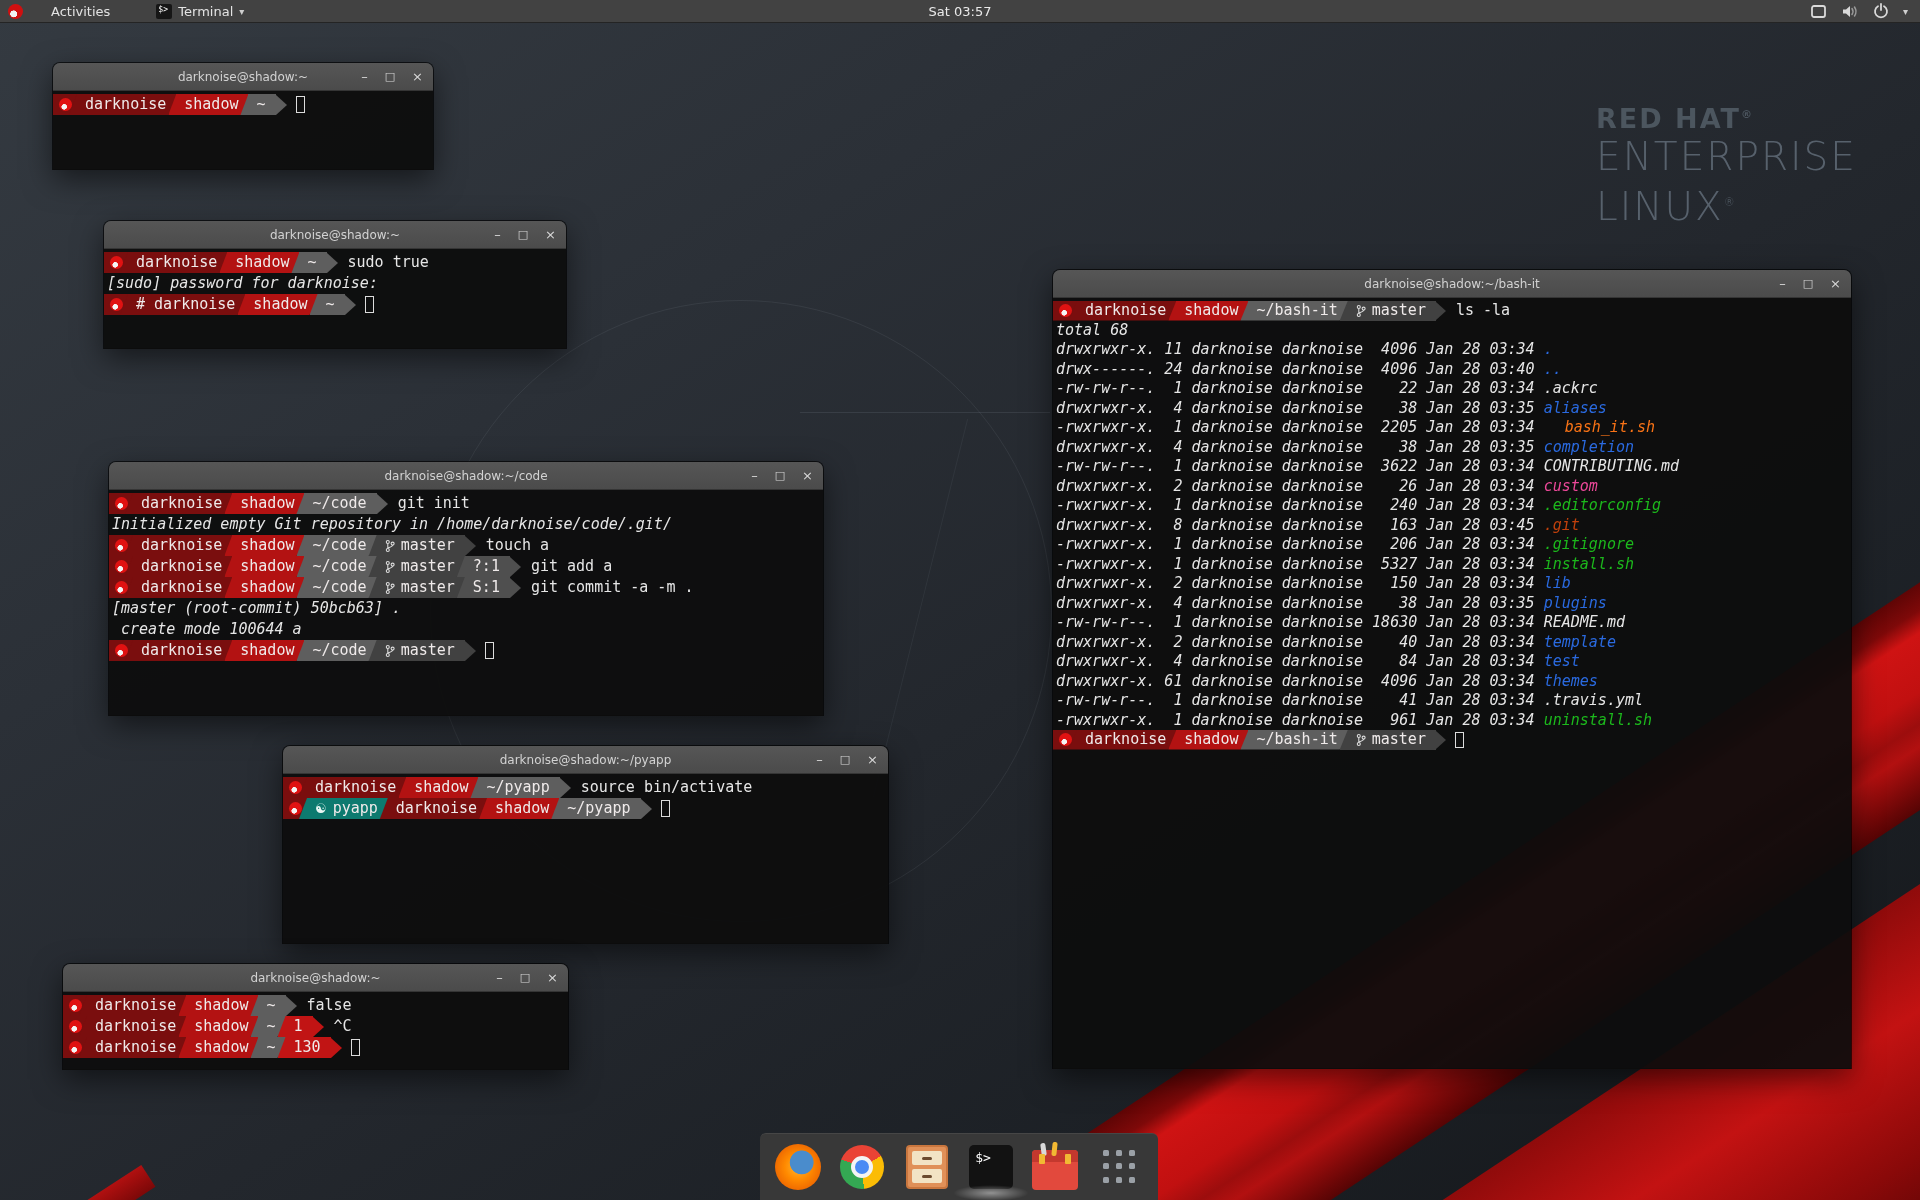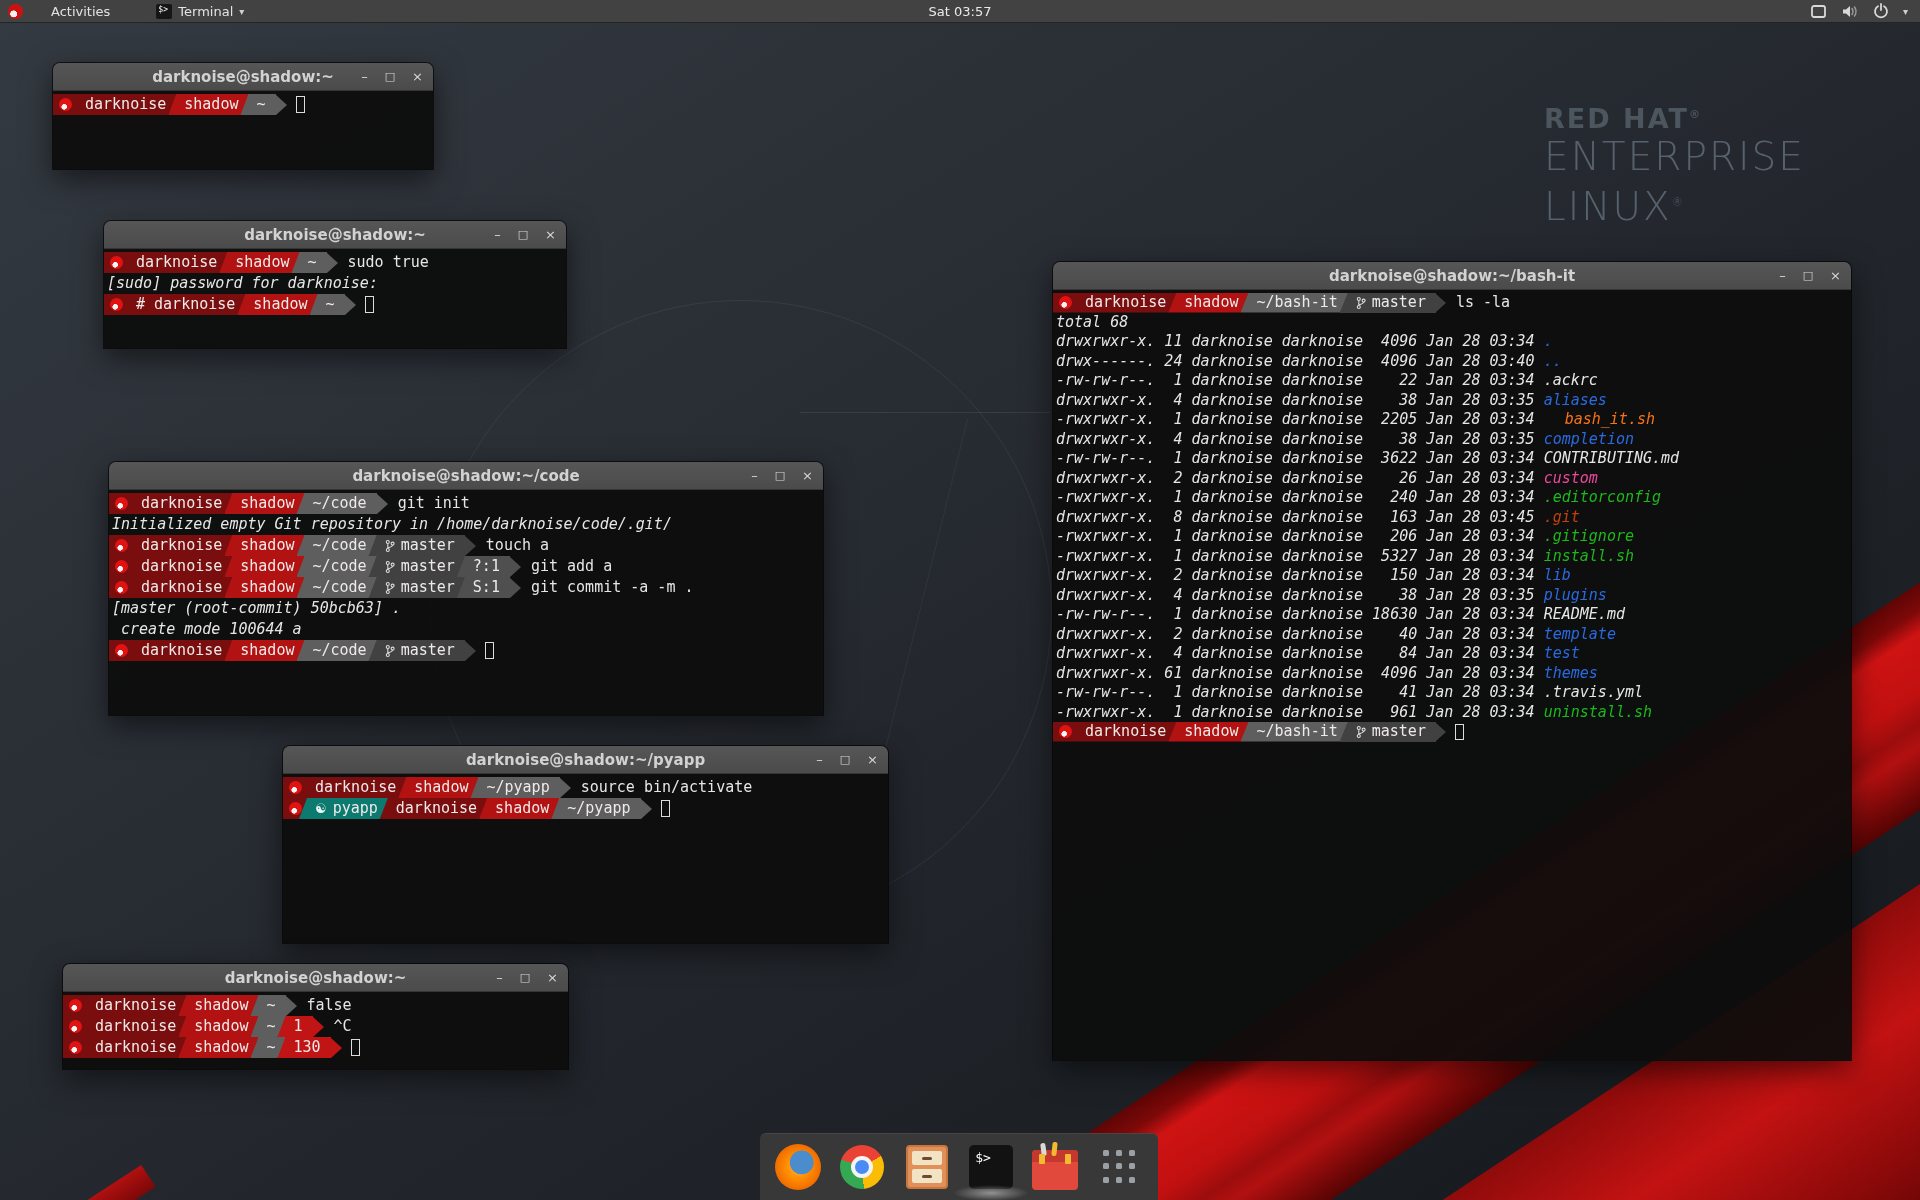--- a/index.html
+++ b/index.html
@@ -14,21 +14,21 @@
         border:1px solid rgba(170,180,190,0.10);}
   .hline{position:absolute;left:800px;top:412px;width:250px;height:1px;background:rgba(170,180,190,0.13);}
   .vline{position:absolute;left:920px;top:413px;width:1px;height:390px;background:rgba(170,180,190,0.08);transform:rotate(14deg);}
   .ribbon1{position:absolute;left:880px;top:760px;width:1600px;height:190px;transform:rotate(-33.5deg);
     background:linear-gradient(to bottom,#5f0505 0%,#7e0909 12%,#cf1313 22%,#c11010 48%,#9c0d0d 62%,#b21010 72%,#700707 92%,#560404 100%);}
   .ribbon2{position:absolute;left:1040px;top:1000px;width:1500px;height:300px;transform:rotate(-33.5deg);
     background:linear-gradient(to bottom,#8f0b0b 0%,#c31212 35%,#8a0909 75%,#5e0505 100%);}
   .sliver{position:absolute;left:84px;top:1182px;width:70px;height:26px;transform:rotate(-33deg);
     background:linear-gradient(to bottom,#b11010,#7c0808);}
   
-  .brand{position:absolute;left:1544px;top:100px;color:#525c66;user-select:none;}
+  .brand{position:absolute;left:1596px;top:100px;color:#525c66;user-select:none;}
   .brand .l1{font-size:27px;font-weight:bold;letter-spacing:2px;color:#4c565f;line-height:30px;}
   .brand .l2,.brand .l3{font-size:39px;font-weight:300;letter-spacing:2px;color:#57616c;line-height:46px;}
   .brand sup{font-size:11px;vertical-align:super;}
   
   .topbar{position:absolute;left:0;top:0;width:1920px;height:22px;background:#424242;
     border-bottom:1px solid #242424;display:flex;align-items:center;color:#e3e3e3;font-size:13px;z-index:60;}
   .tb-left{display:flex;align-items:center;gap:24px;padding-left:8px;}
   .hatlogo{width:15px;height:15px;border-radius:50%;display:inline-block;
     background:radial-gradient(circle at 38% 66%,#f2f2f2 0 24%,#cf1010 27% 100%);}
   .tb-activities{padding:0 4px;}
@@ -37,21 +37,21 @@
     font-family:"DejaVu Sans Mono",monospace;font-size:8px;line-height:9px;padding:1px 0 0 2px;box-sizing:border-box;}
   .tb-caret{font-size:10px;color:#cfcfcf;}
   .tb-clock{position:absolute;left:0;right:0;text-align:center;font-size:13px;color:#eaeaea;}
   .tb-right{margin-left:auto;display:flex;align-items:center;gap:14px;padding-right:12px;z-index:2;}
   .tb-right svg{display:block;}
   
   .window{position:absolute;border-radius:7px 7px 0 0;
     box-shadow:0 10px 30px rgba(0,0,0,0.55),0 0 0 1px rgba(0,0,0,0.65);z-index:20;}
   .titlebar{height:27px;background:linear-gradient(#565656,#4b4b4b);border-radius:7px 7px 0 0;
     border-bottom:1px solid #353535;position:relative;display:flex;align-items:center;justify-content:center;}
-  .titlebar .title{font-size:15px;font-weight:bold;color:#d2d2d2;}
+  .titlebar .title{font-size:12px;font-weight:normal;color:#d2d2d2;}
   .titlebar .buttons{position:absolute;right:10px;top:0;height:27px;display:flex;align-items:center;gap:17px;color:#d8d8d8;}
   .titlebar .btn{font-size:13px;line-height:13px;cursor:default;}
   .titlebar .btn.max{font-size:11px;}
   .body{background:rgba(13,13,13,0.94);height:calc(100% - 27px);overflow:hidden;
     font-family:"DejaVu Sans Mono",monospace;font-size:15px;color:#e6e6e6;padding-top:3px;box-sizing:border-box;}
   .line{height:21px;line-height:21px;white-space:pre;padding-left:3px;}
   .line.prompt{display:flex;align-items:stretch;padding-left:0;}
   .dense .line{height:19.5px;line-height:19.5px;}
   .seg{display:flex;align-items:center;padding:0 10px;position:relative;}
   .seg:not(.last){clip-path:polygon(0 0,100% 0,calc(100% - 8px) 100%,0 100%);}
@@ -208,21 +208,21 @@
           <span class="btn max">□</span>
           <span class="btn close">×</span>
         </div>
       </div>
       <div class="body">
         <div class="line prompt"><span class="seg iconseg" style="background: rgb(122, 14, 14); z-index: 30;"><span class="hat"></span></span><span class="seg follow" style="background: rgb(122, 14, 14); z-index: 29;"><span class="seglabel">darknoise</span></span><span class="seg follow" style="background: rgb(179, 18, 18); z-index: 28;"><span class="seglabel">shadow</span></span><span class="seg last follow" style="background: rgb(94, 94, 94); z-index: 27;"><span class="seglabel">~</span></span><span class="seg-arrow" style="border-left-color: rgb(94, 94, 94);"></span><span class="cmd">false</span></div>
         <div class="line prompt"><span class="seg iconseg" style="background: rgb(122, 14, 14); z-index: 30;"><span class="hat"></span></span><span class="seg follow" style="background: rgb(122, 14, 14); z-index: 29;"><span class="seglabel">darknoise</span></span><span class="seg follow" style="background: rgb(179, 18, 18); z-index: 28;"><span class="seglabel">shadow</span></span><span class="seg follow" style="background: rgb(94, 94, 94); z-index: 27;"><span class="seglabel">~</span></span><span class="seg last follow" style="background: rgb(193, 20, 20); z-index: 26;"><span class="seglabel">1</span></span><span class="seg-arrow" style="border-left-color: rgb(193, 20, 20);"></span><span class="cmd">^C</span></div>
         <div class="line prompt"><span class="seg iconseg" style="background: rgb(122, 14, 14); z-index: 30;"><span class="hat"></span></span><span class="seg follow" style="background: rgb(122, 14, 14); z-index: 29;"><span class="seglabel">darknoise</span></span><span class="seg follow" style="background: rgb(179, 18, 18); z-index: 28;"><span class="seglabel">shadow</span></span><span class="seg follow" style="background: rgb(94, 94, 94); z-index: 27;"><span class="seglabel">~</span></span><span class="seg last follow" style="background: rgb(193, 20, 20); z-index: 26;"><span class="seglabel">130</span></span><span class="seg-arrow" style="border-left-color: rgb(193, 20, 20);"></span><span class="cursor"></span></div>
       </div>
     </section>
-    <section class="window dense" id="w6" style="left: 1053px; top: 262px; width: 798px; height: 798px;">
+    <section class="window dense" id="w6" style="left: 1053px; top: 270px; width: 798px; height: 798px;">
       <div class="titlebar">
         <span class="title">darknoise@shadow:~/bash-it</span>
         <div class="buttons">
           <span class="btn min">–</span>
           <span class="btn max">□</span>
           <span class="btn close">×</span>
         </div>
       </div>
       <div class="body">
         <div class="line prompt"><span class="seg iconseg" style="background: rgb(122, 14, 14); z-index: 30;"><span class="hat"></span></span><span class="seg follow" style="background: rgb(122, 14, 14); z-index: 29;"><span class="seglabel">darknoise</span></span><span class="seg follow" style="background: rgb(179, 18, 18); z-index: 28;"><span class="seglabel">shadow</span></span><span class="seg follow" style="background: rgb(94, 94, 94); z-index: 27;"><span class="seglabel">~/bash-it</span></span><span class="seg last follow" style="background: rgb(65, 65, 65); z-index: 26;"><svg class="branch" width="10" height="14" viewBox="0 0 10 14">

